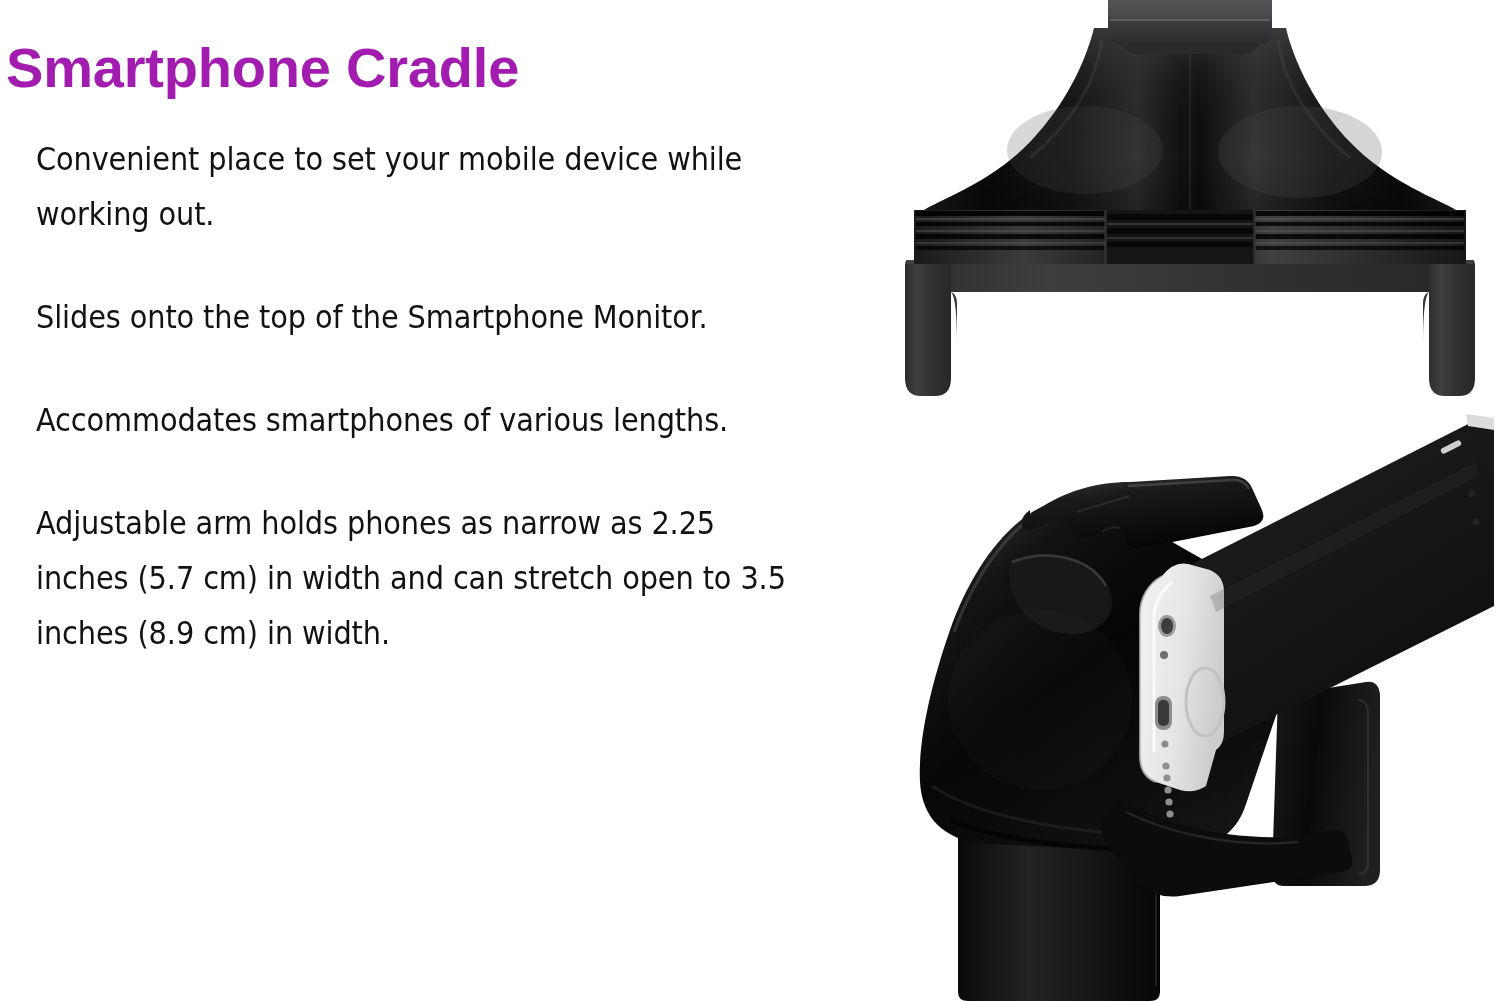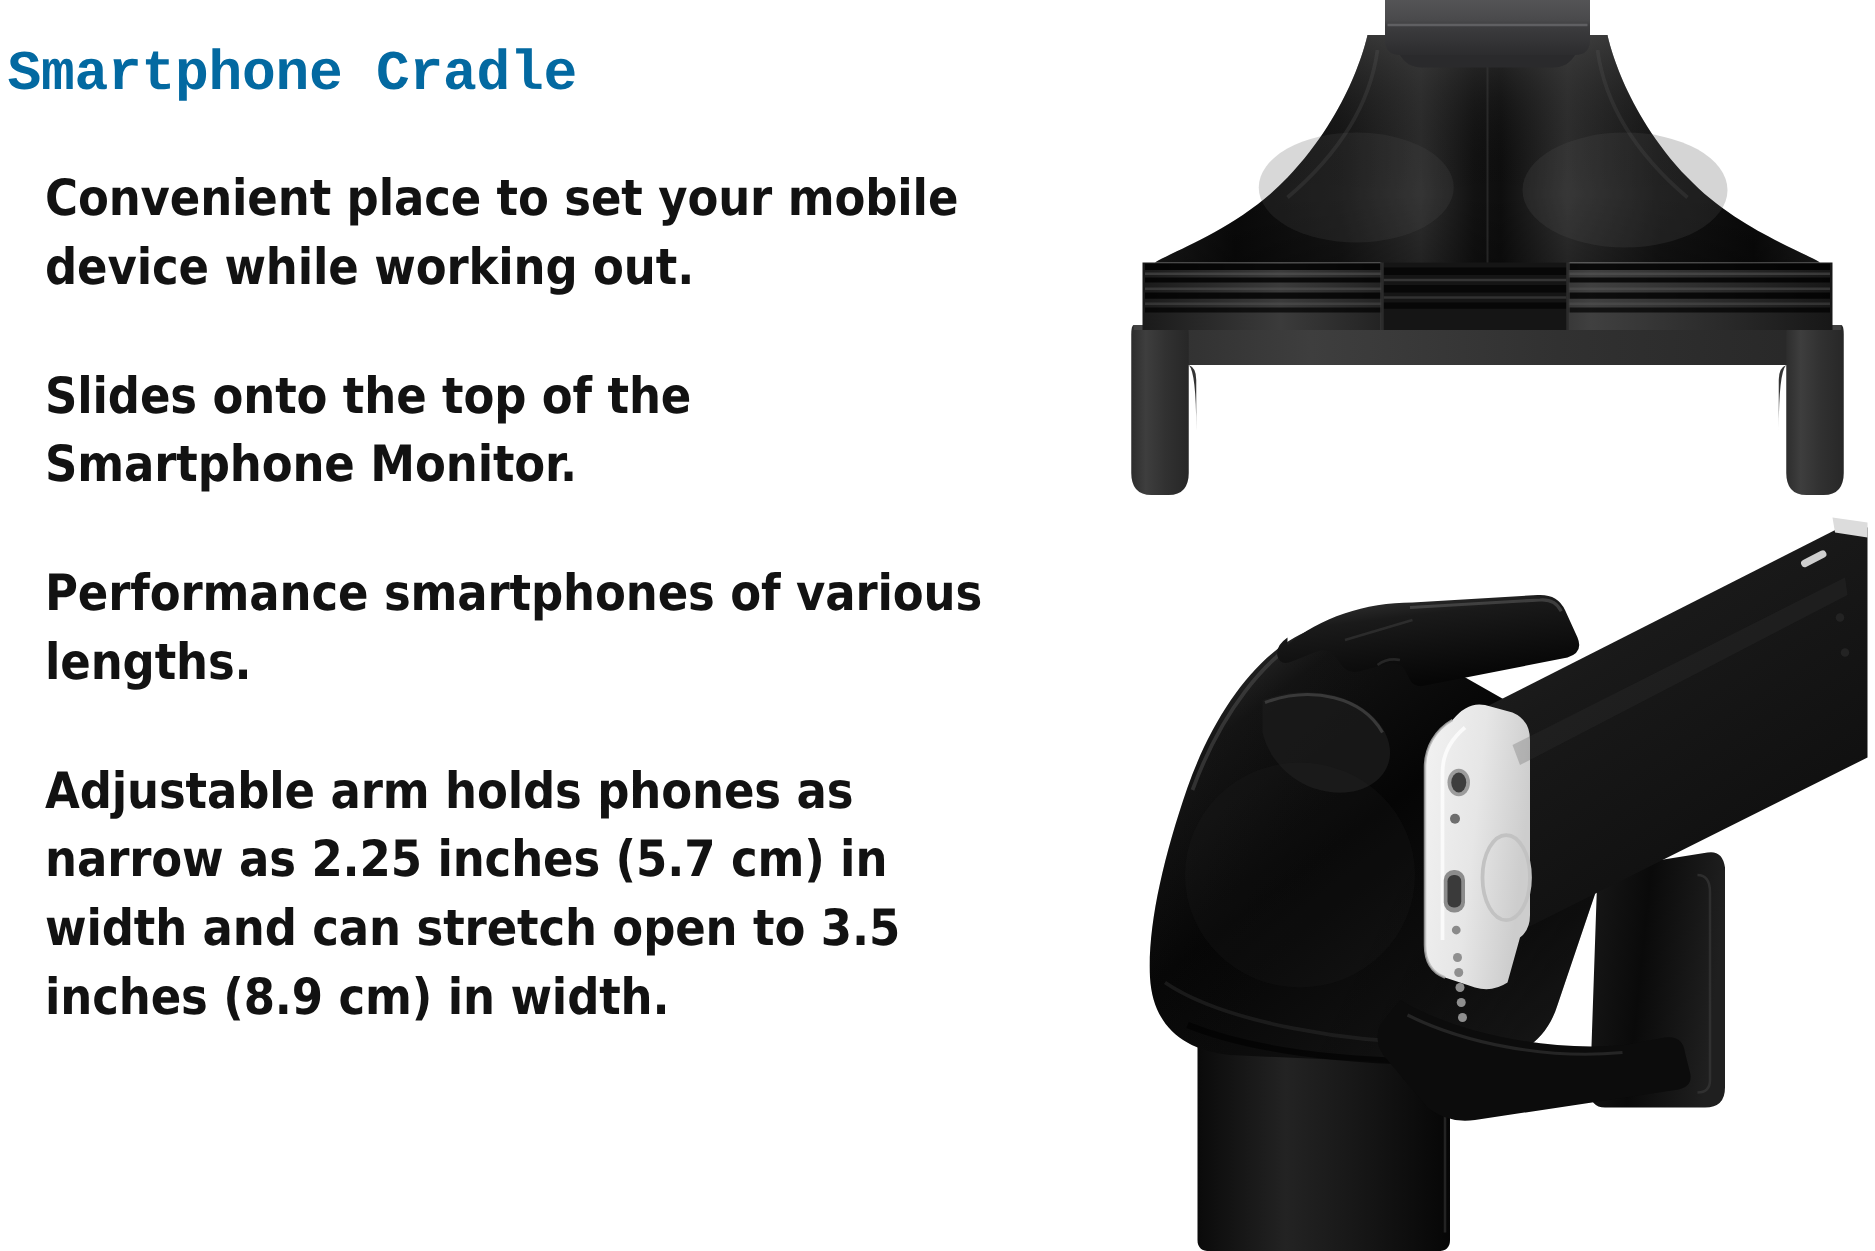--- a/index.html
+++ b/index.html
@@ -17,40 +17,40 @@
     height: 1001px;
     background: #ffffff;
     overflow: hidden;
   }
 
   
   #title {
     position: absolute;
     left: 6px;
     top: 2px;
-    font-family: Liberation Mono, monospace;
+    font-family: Liberation Sans, sans-serif;
     font-stretch: condensed;
     font-weight: 700;
-    font-size: 45px;
+    font-size: 56px;
     line-height: 56px;
     letter-spacing: -0.2px;
-    color: #0369a1;
+    color: #a21caf;
     white-space: nowrap;
   }
   #copy {
     position: absolute;
     left: 36px;
     top: 132px;
     width: 760px;
   }
   .para {
     font-family: "DejaVu Sans Condensed", "Liberation Sans Narrow", "Liberation Sans", sans-serif;
     font-stretch: condensed;
-    font-weight: 700;
-    font-size: 40px;
+    font-weight: 400;
+    font-size: 32px;
     line-height: 55px;
     color: #121212;
     margin: 0 0 48px 0;
     letter-spacing: -0.1px;
   }
   .para:last-child { margin-bottom: 10px; }
 
   #disclaimer {
     position: absolute;
     right: 22px;
@@ -74,21 +74,21 @@
 </head>
 <body>
 
 <div id="page">
 
   <h1 id="title">Smartphone Cradle</h1>
 
   <div id="copy">
     <p class="para">Convenient place to set your mobile device while working out.</p>
     <p class="para">Slides onto the top of the Smartphone Monitor.</p>
-    <p class="para">Performance smartphones of various lengths.</p>
+    <p class="para">Accommodates smartphones of various lengths.</p>
     <p class="para">Adjustable arm holds phones as narrow as 2.25 inches (5.7 cm) in width and can stretch open to 3.5 inches (8.9 cm) in width.</p>
   </div>
 
   <div id="disclaimer">(Phone not included.)</div>
 
   <div class="photo" id="photo-top">
     <svg viewBox="0 0 620 430" xmlns="http://www.w3.org/2000/svg" aria-hidden="true">
       <defs>
         <linearGradient id="bodyGrad" x1="0" y1="0" x2="1" y2="0">
           <stop offset="0%" stop-color="#1b1b1b"></stop>

